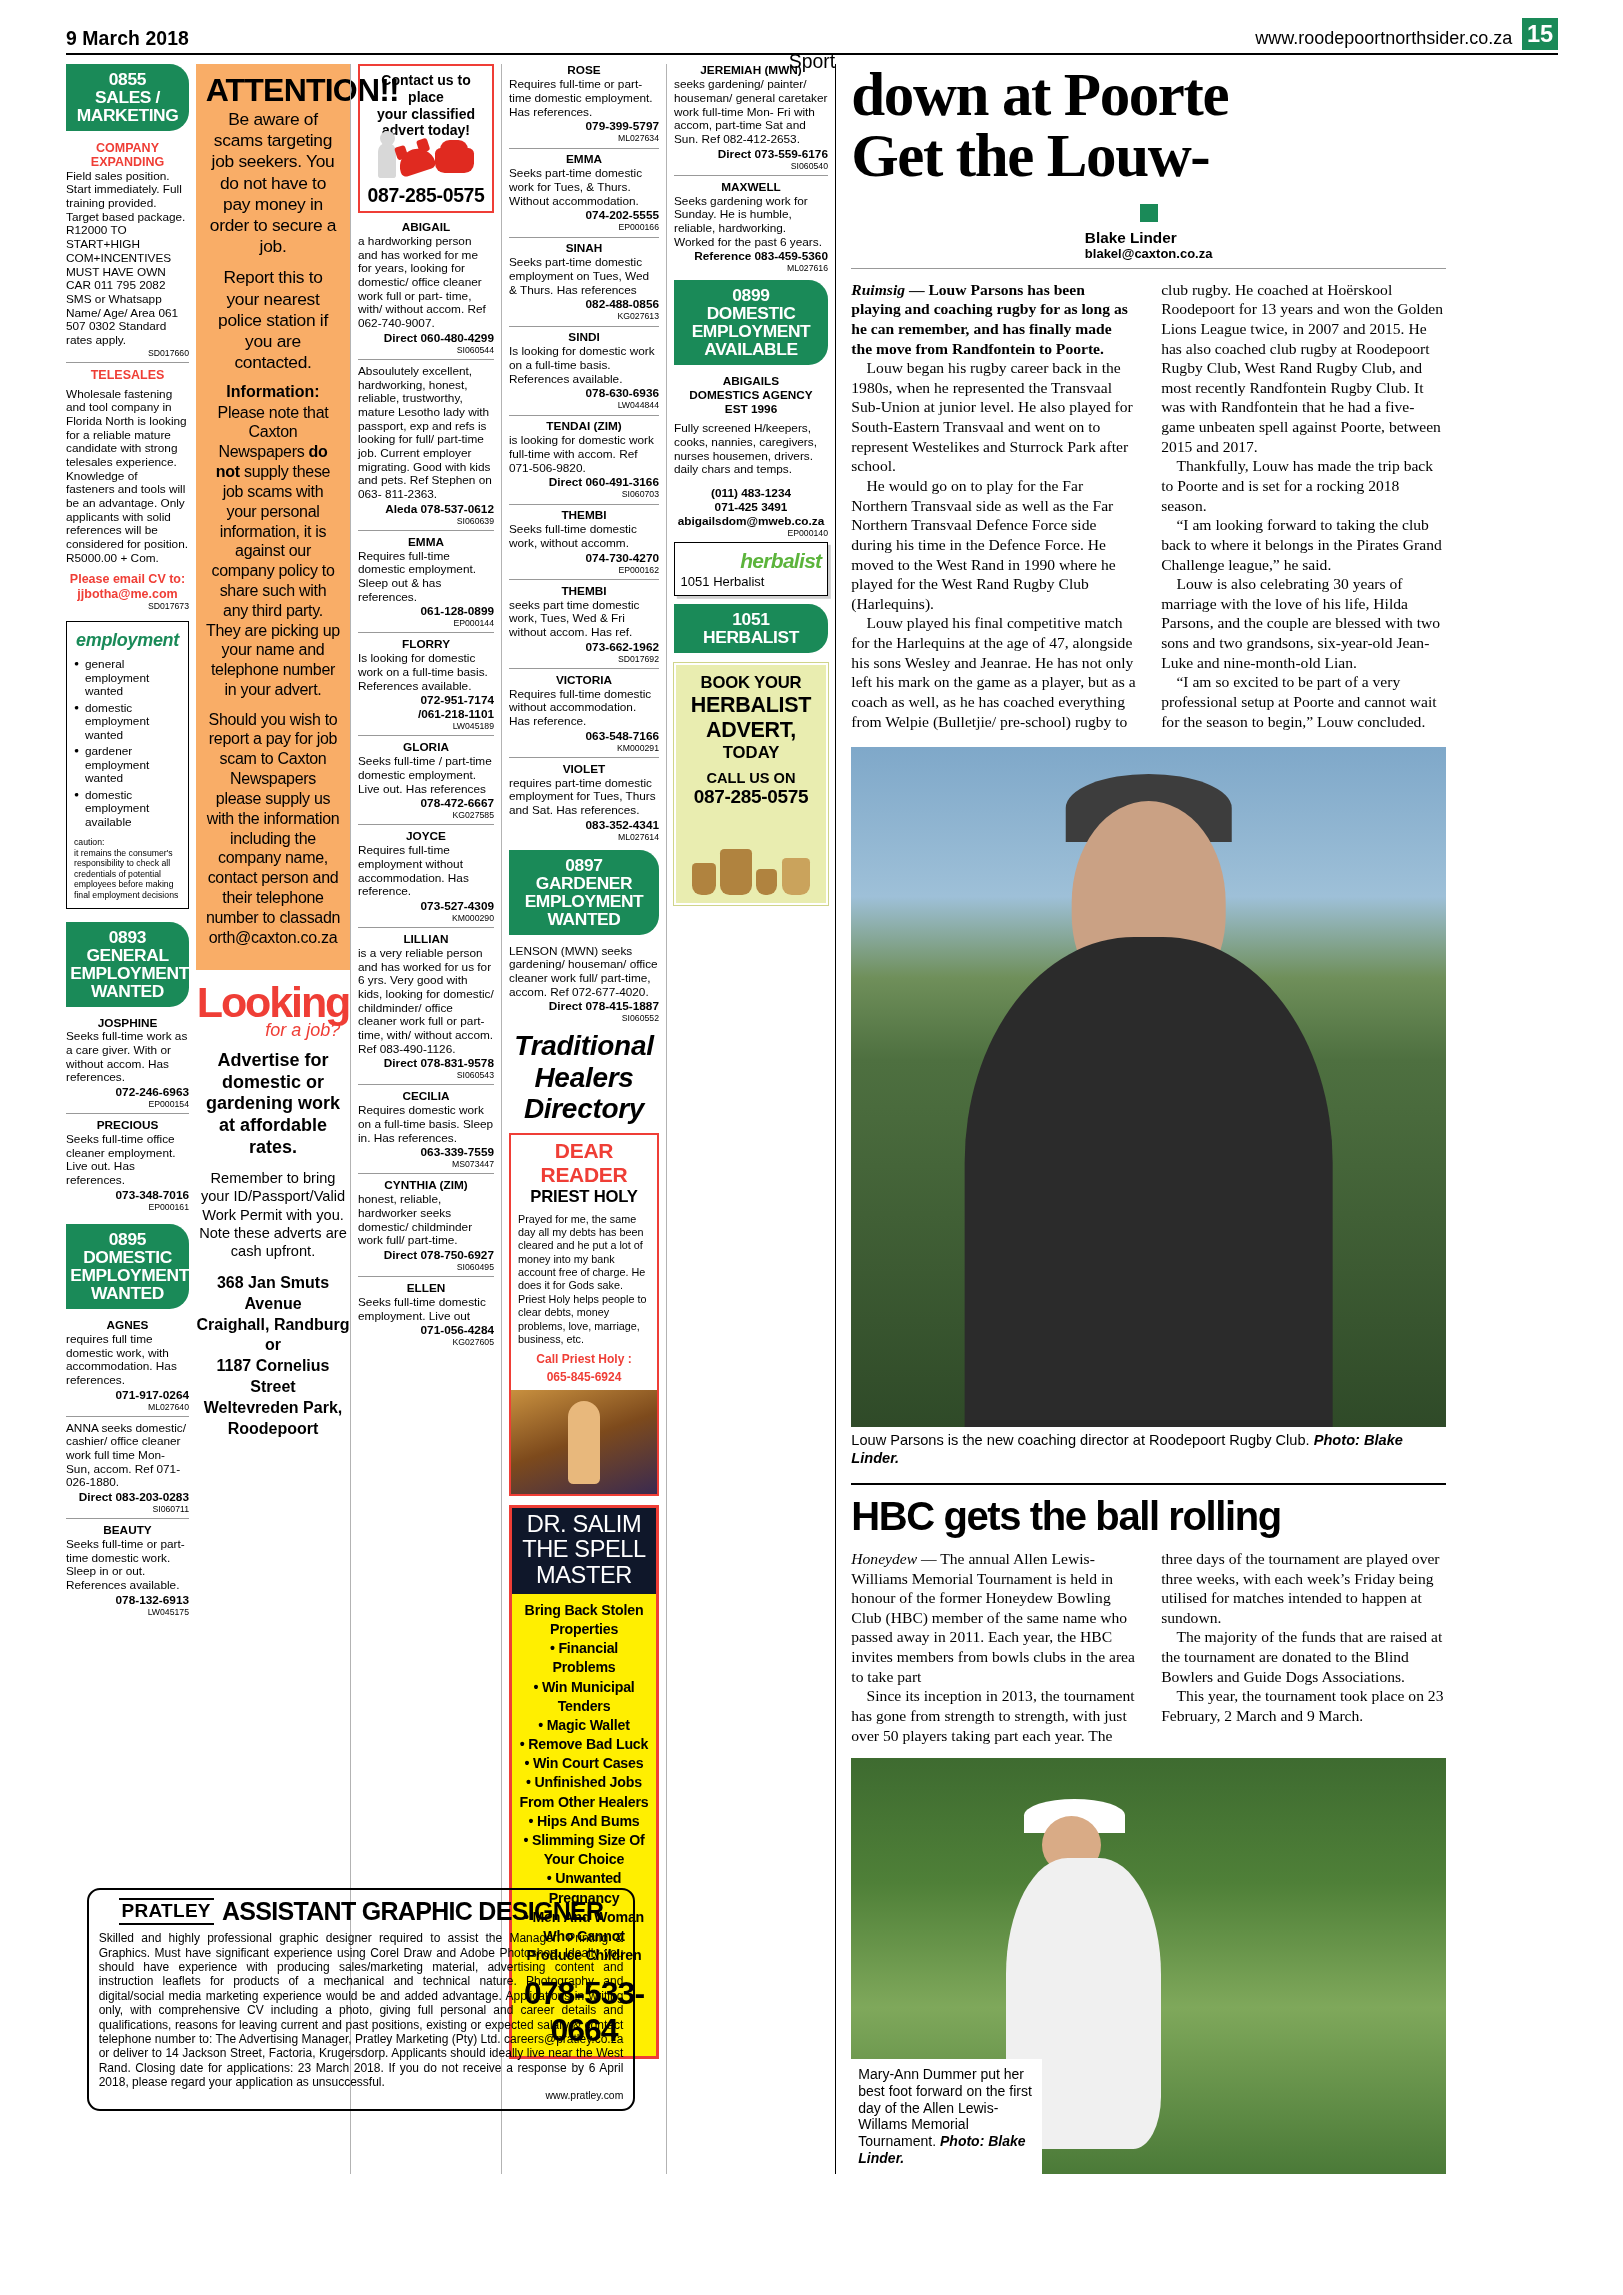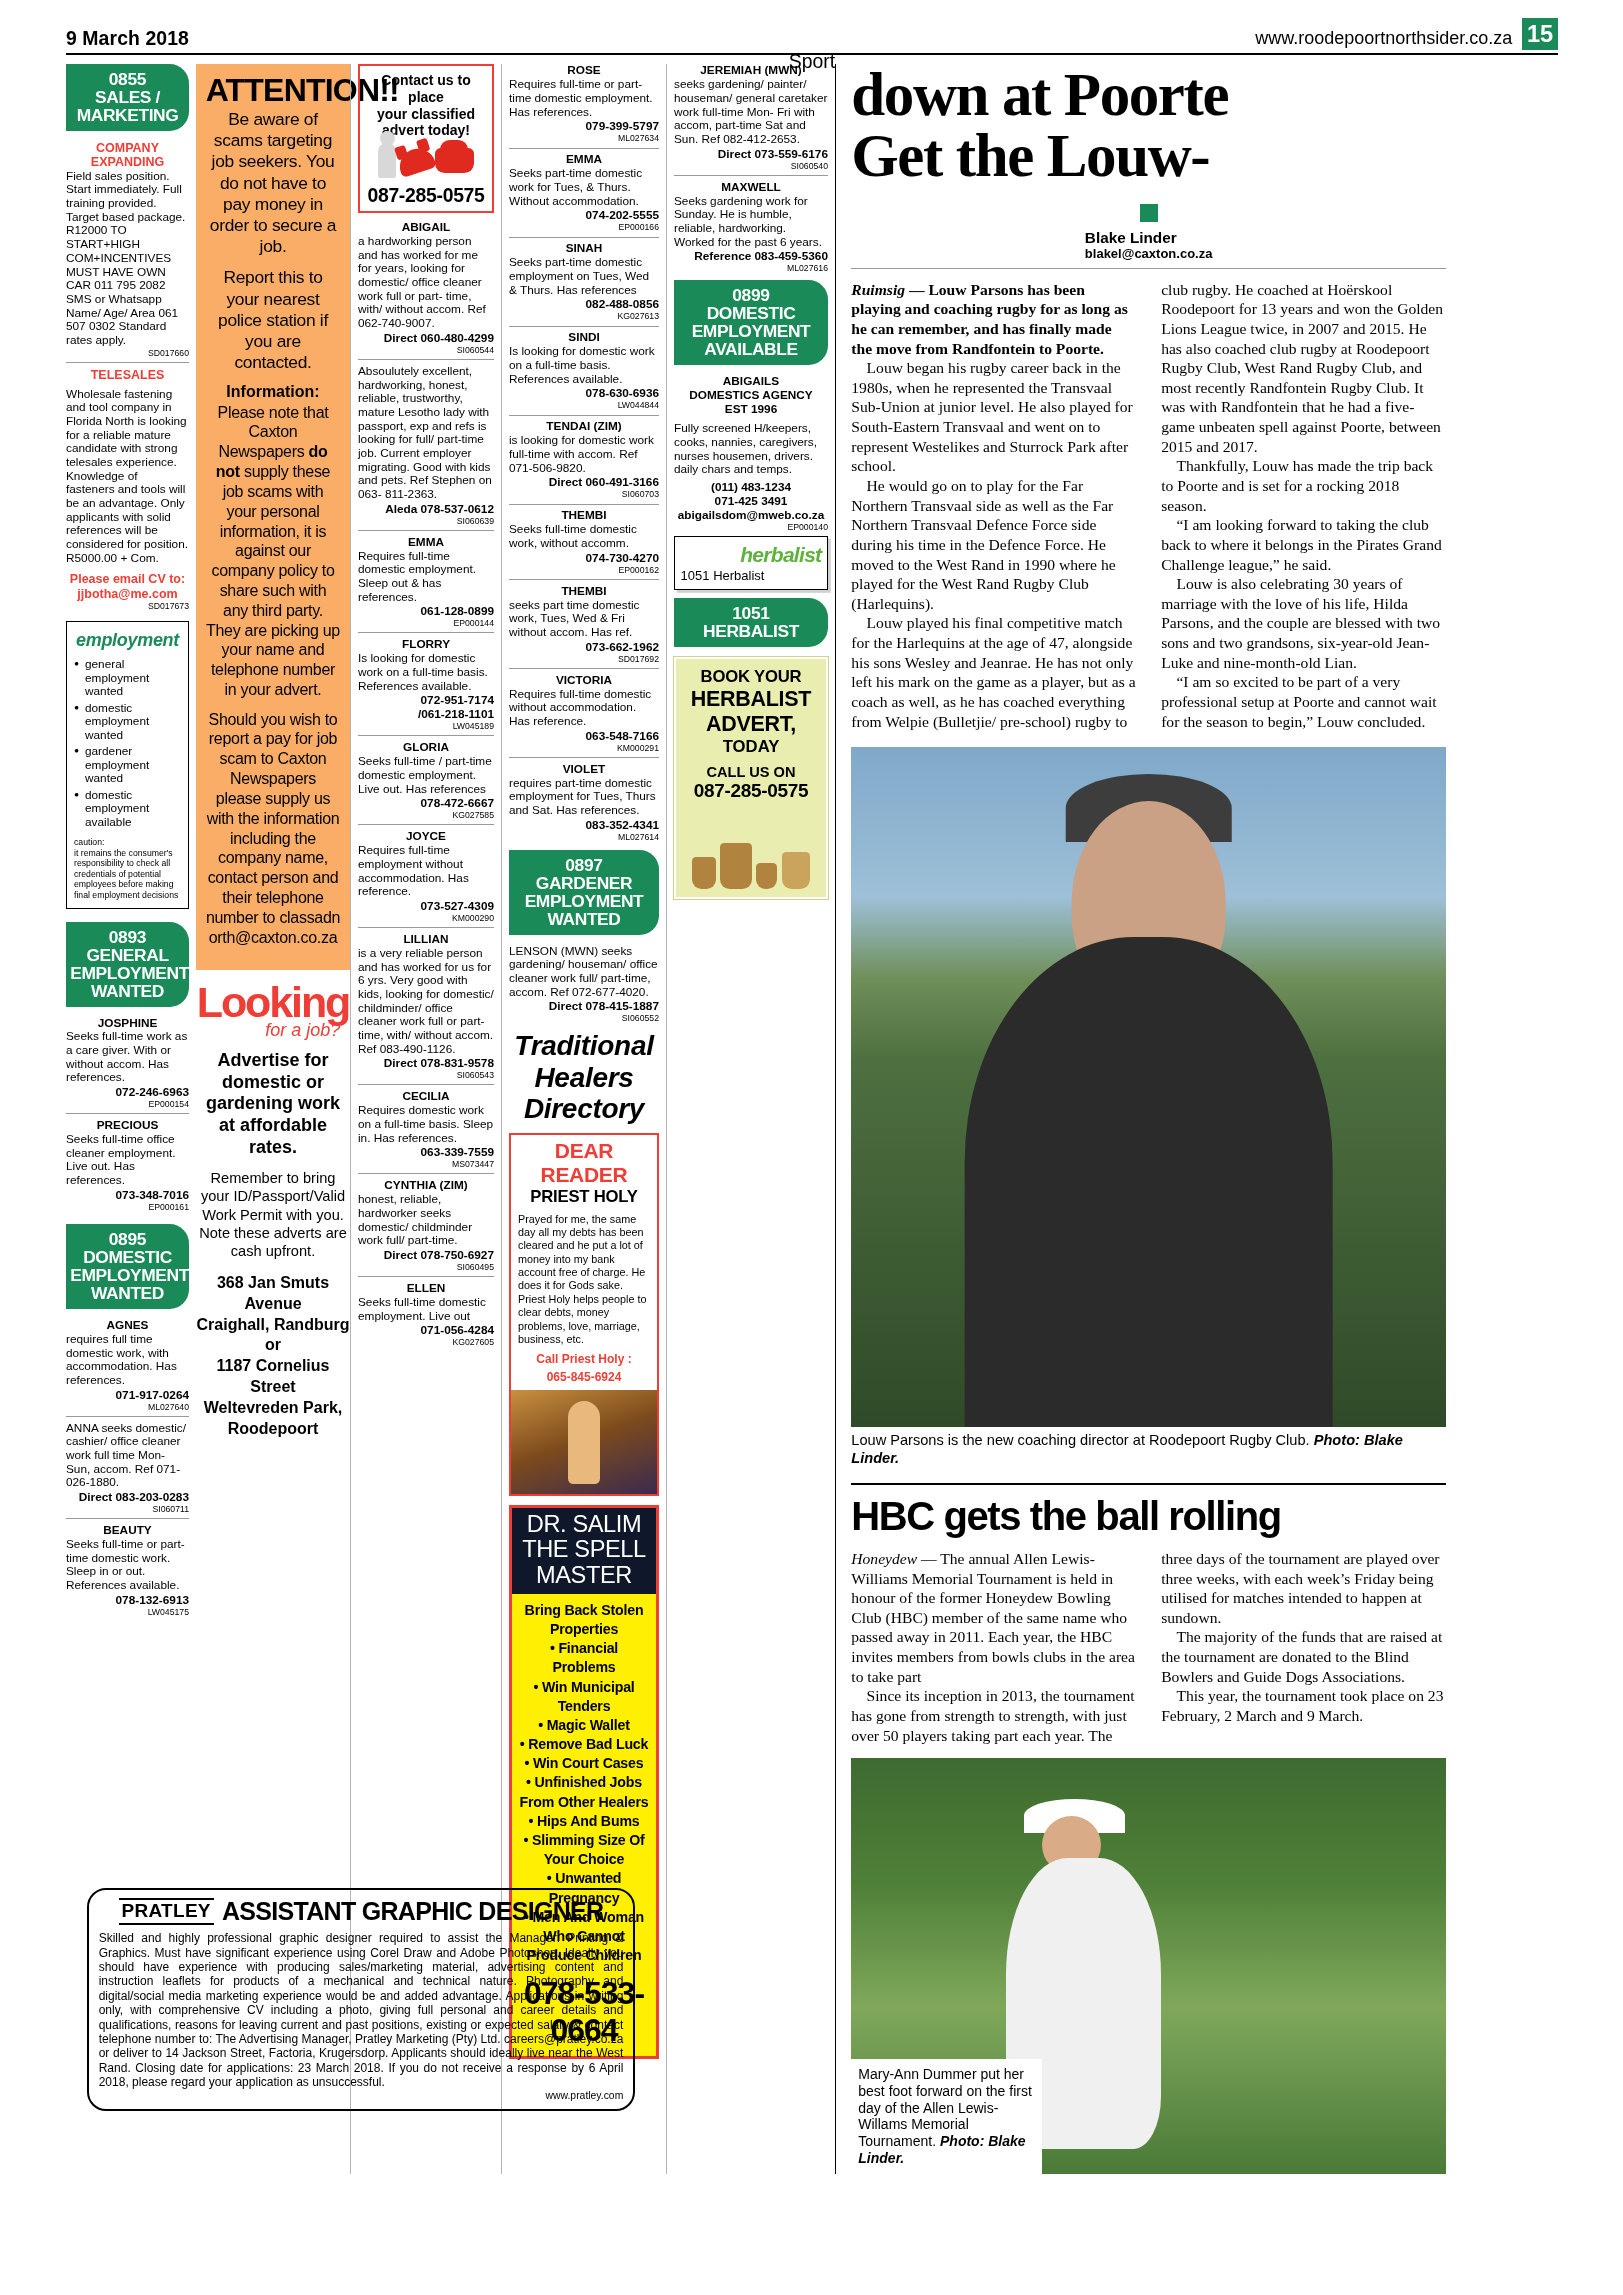--- a/index.html
+++ b/index.html
@@ -170,21 +170,21 @@
                     background:#f0f0f0; border-radius:40% 40% 18% 18%;}
   .photo2 .bhead { position:absolute; left:32%; bottom:72%; width:10%; height:14%;
                    background:#d9ab86; border-radius:50%;}
   .photo2 .bhat { position:absolute; left:29%; bottom:82%; width:17%; height:8%;
                   background:#fff; border-radius:50% 50% 0 0;}
   .photo2 .capoverlay { position:absolute; left:0; bottom:0; width:32%; background:#fff;
                         padding:7px 7px; font-size:14px; line-height:1.2; }
   .photo2 .capoverlay b { font-style:italic; font-weight:bold; }
 
   
-  .pratley { border:2.8px solid #000; border-radius:19px; margin-top:9.7px; padding:7px 9.7px 8.3px; }
+  .pratley { border:2.8px solid #000; border-radius:13px; margin-top:9.7px; padding:7px 9.7px 8.3px; }
   .pratley .hd { display:flex; align-items:center; gap:8.3px; justify-content:center; }
   .pratley .logo { font-weight:bold; font-size:19px; letter-spacing:0.3px; border-top:2.1px solid #000;
                    border-bottom:2.1px solid #000; padding:0.7px 2.8px; }
   .pratley .title { font-weight:bold; font-size:25px; letter-spacing:-0.7px; }
   .pratley .body { font-size:12px; line-height:1.2; text-align:justify; margin-top:5.6px; }
   .pratley .web { text-align:right; font-size:10.4px; }
 
   .smallref { text-align:right; font-size:8.7px; }
 </style>
 </head>
@@ -546,21 +546,21 @@
       <div class="greenpill" style="margin-top:7px">
         <span class="num">0899</span>
         <span class="nm">DOMESTIC EMPLOYMENT AVAILABLE</span>
       </div>
 
       <div class="ad">
         <div class="title">ABIGAILS</div>
         <div class="title">DOMESTICS AGENCY</div>
         <div class="title">EST 1996</div>
         <div class="body" style="margin-top:5.6px">Fully screened H/keepers, cooks, nannies, caregivers, nurses housemen, drivers. daily chars and temps.</div>
-        <div class="phone ctr" style="margin-top:3px">(011) 483-1234</div>
+        <div class="phone ctr" style="margin-top:9px">(011) 483-1234</div>
         <div class="phone ctr">071-425 3491</div>
         <div class="phone ctr">abigailsdom@mweb.co.za</div>
         <div class="smallref">EP000140</div>
       </div>
 
       <div class="herbbox">
         <div class="herbword">herbalist</div>
         <div class="herbline">1051   Herbalist</div>
       </div>
 

